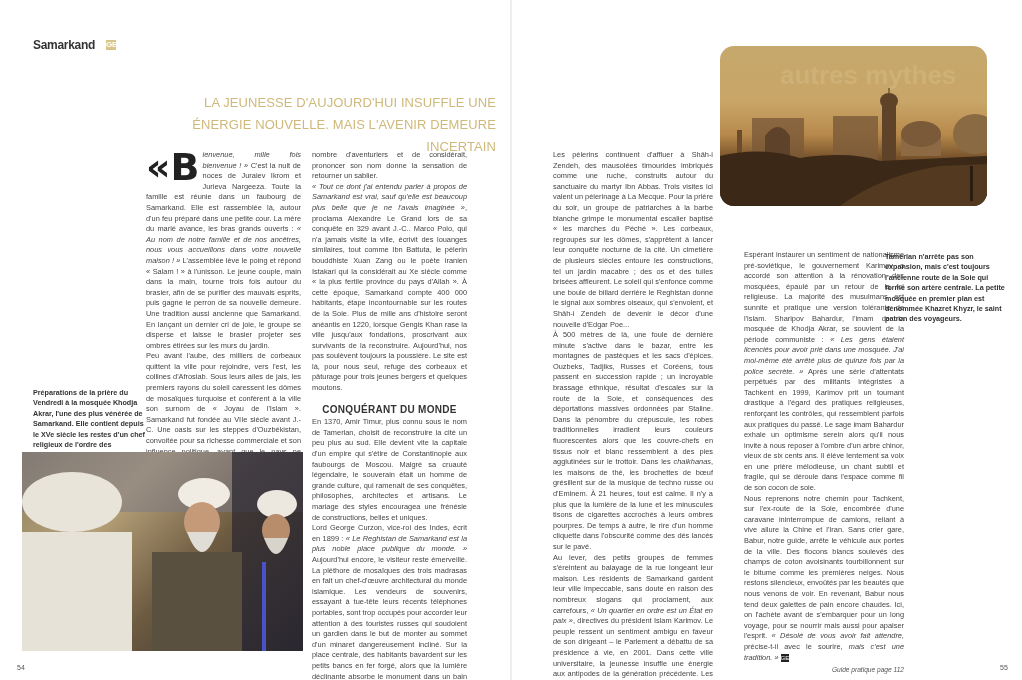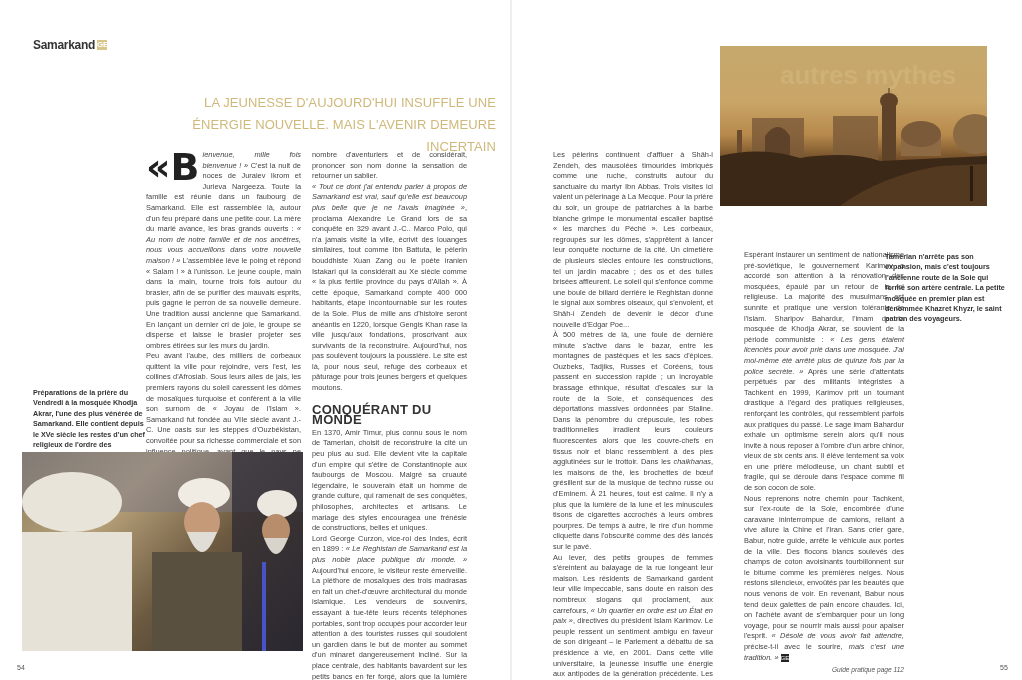--- a/index.html
+++ b/index.html
@@ -10,21 +10,21 @@
     color: #3a3a3a;
   }
   .spread-fold {
     position: absolute; left: 510px; top: 0; width: 2px; height: 680px;
     background: linear-gradient(to right, #f3f3f3, #e8e8e8, #f6f6f6);
   }
   .section-label {
     position: absolute; left: 33px; top: 38px;
     font-size: 12px; font-weight: bold; color: #333;
     letter-spacing: -0.3px;
-    display: flex; align-items: center; gap: 2px;
+    display: flex; align-items: center; gap: 11px;
   }
   .section-logo {
     display: inline-block; width: 10px; height: 10px;
     background: #d8c58a; color: #fff; font-size: 8px; line-height: 10px;
     text-align: center; font-weight: bold;
   }
   .headline {
     position: absolute; left: 146px; top: 92px; width: 350px;
     font-size: 13px; line-height: 22px; color: #cfb97a;
     text-align: right; letter-spacing: 0.1px;
@@ -39,21 +39,21 @@
   .col-a { left: 146px; top: 150px; width: 155px; }
   .col-b { left: 312px; top: 150px; width: 155px; }
   .col-c { left: 553px; top: 150px; width: 160px; }
   .col-d { left: 744px; top: 250px; width: 160px; }
   .dropcap {
     float: left; font-size: 38px; line-height: 30px; font-weight: bold;
     color: #222; margin: 2px 3px 0 0;
     font-family: "DejaVu Sans", sans-serif;
   }
   .subhead {
-    text-align: left; font-weight: bold; font-size: 13px;
+    text-align: center; font-weight: bold; font-size: 10px;
     color: #333; margin: 11px 0 2px 0; letter-spacing: 0.3px;
   }
   .caption {
     position: absolute; font-size: 7.2px; line-height: 10.4px;
     font-weight: bold; color: #333;
   }
   .caption-left { left: 33px; top: 388px; width: 115px; }
   .caption-right { left: 885px; top: 252px; width: 122px; }
   .end-mark {
     display: inline-block; width: 8px; height: 8px; background: #222;
@@ -68,20 +68,21 @@
     position: absolute; top: 664px; font-size: 7px; color: #555;
   }
   .page-num-left { left: 17px; }
   .page-num-right { left: 1000px; }
 
   
   .photo { position: absolute; overflow: hidden; }
   .photo-skyline {
     left: 720px; top: 46px; width: 267px; height: 160px;
     background: linear-gradient(to bottom, #c6a86c 0%, #c9a568 35%, #b88a4c 55%, #6e4a26 72%, #3a2616 100%);
+    border-radius: 14px;
   }
   .photo-imams {
     left: 22px; top: 452px; width: 281px; height: 199px;
     background: linear-gradient(135deg, #8a7d5e 0%, #b7a27a 30%, #6c5a40 60%, #2c2a30 100%);
   }
   .photo svg { position: absolute; left: 0; top: 0; }
 </style>
 </head>
 <body>
 

